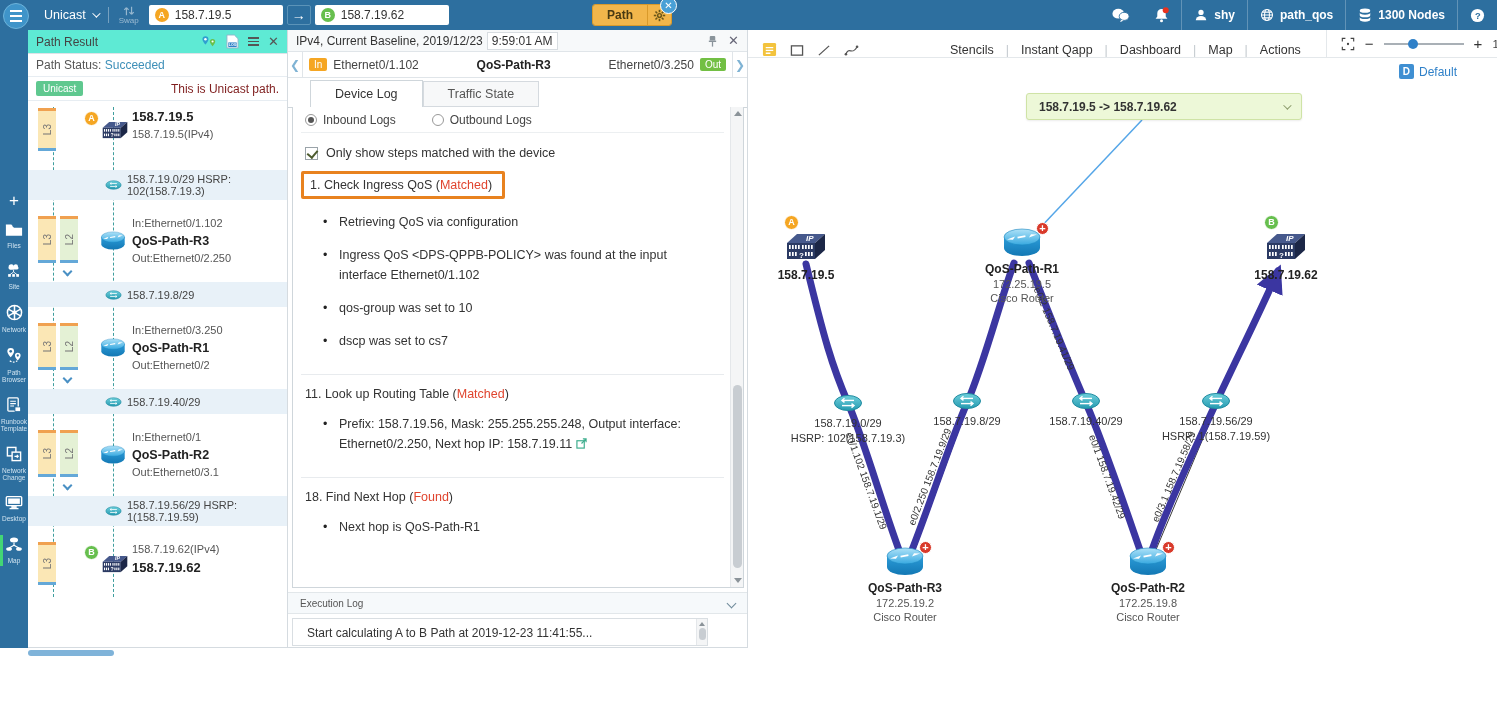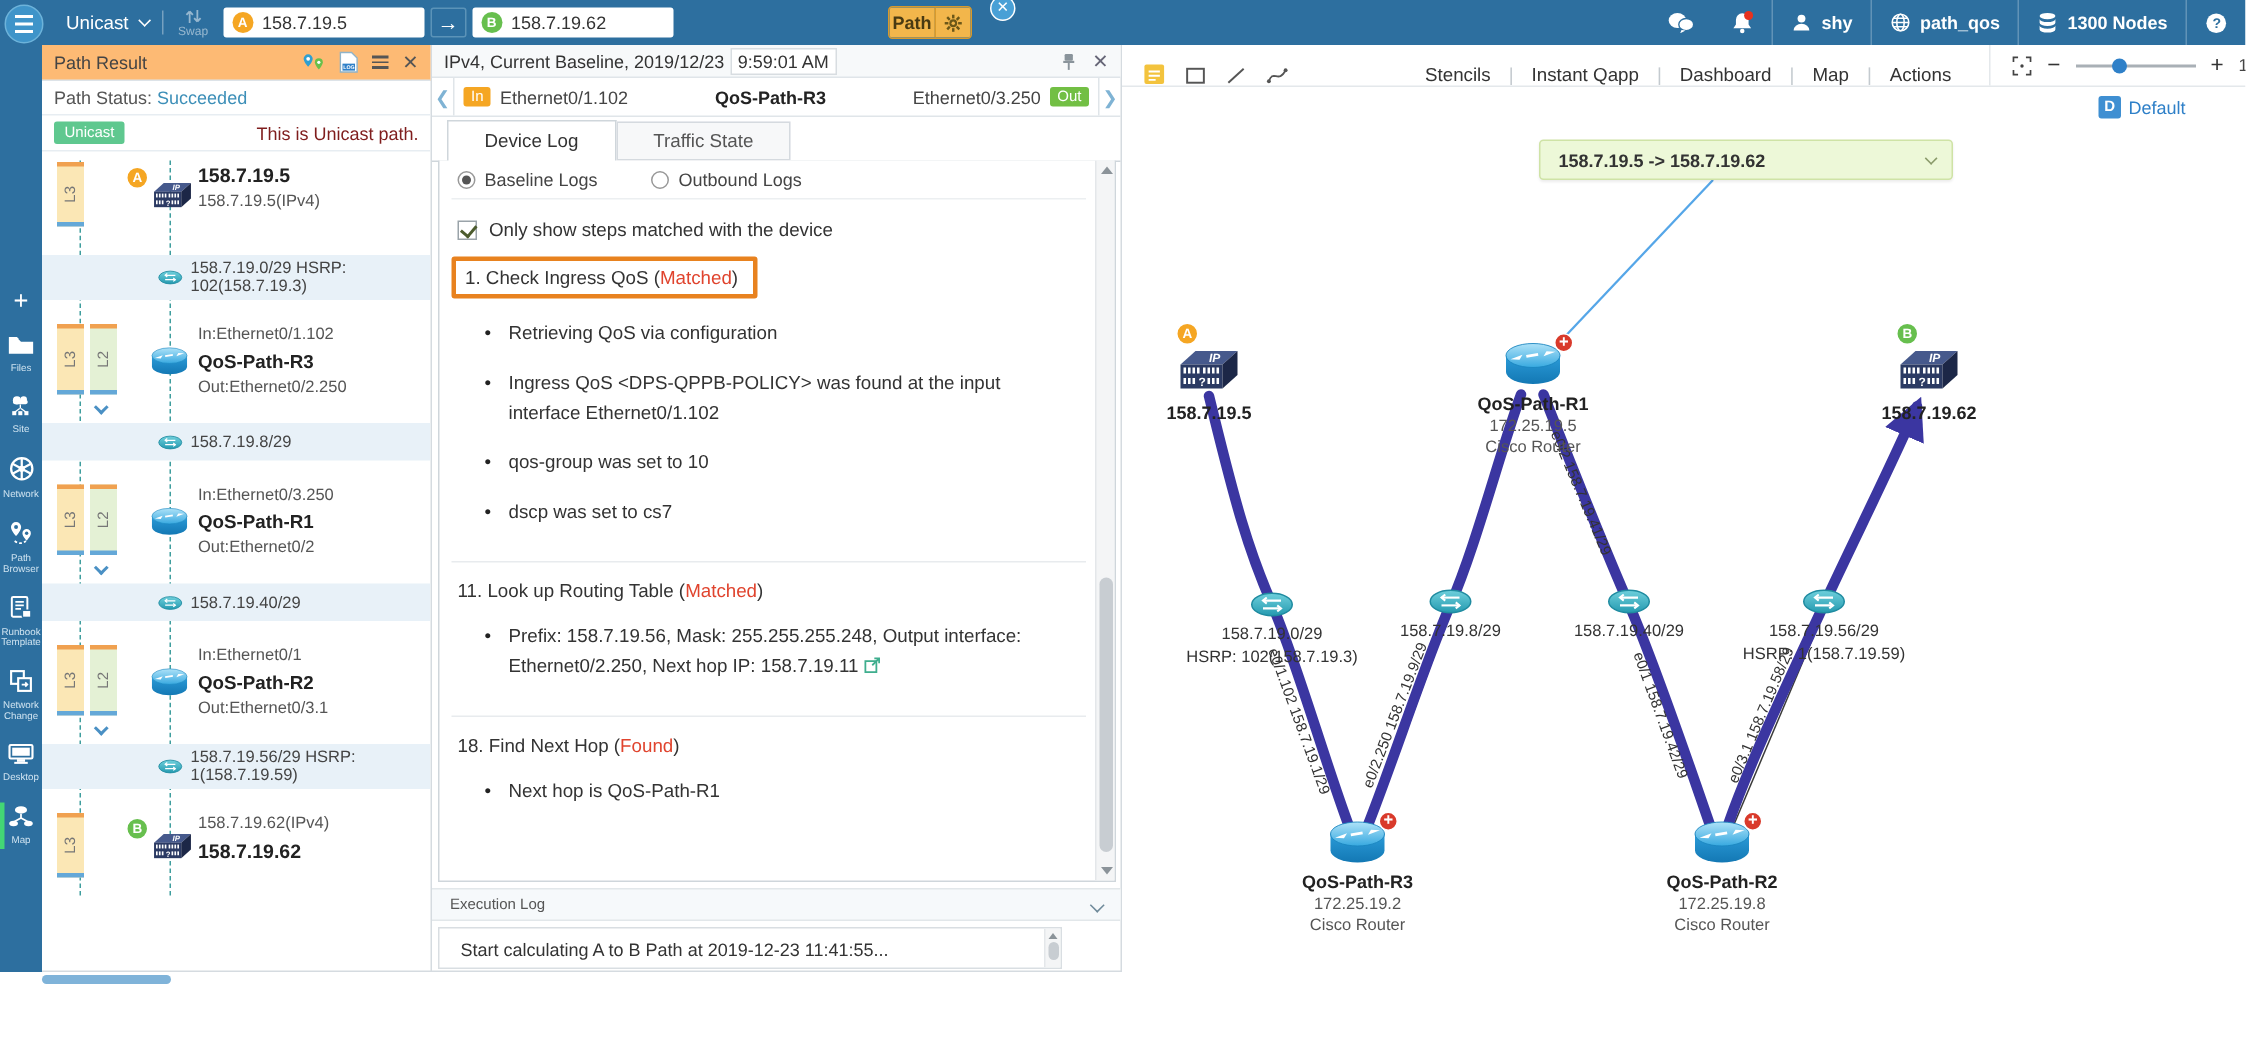--- a/index.html
+++ b/index.html
@@ -13,21 +13,21 @@
   .tb-mode { color:#fff; font-size:12.5px; margin-left:44px; display:flex; align-items:center; gap:6px; cursor:pointer;}
   .chev { width:6px; height:6px; border-right:1.5px solid currentColor; border-bottom:1.5px solid currentColor; display:inline-block; transform:rotate(45deg) translateY(-2px); }
   .tb-sep { width:1px; height:16px; background:rgba(255,255,255,.35); margin:0 10px; }
   .tb-swap { color:rgba(255,255,255,.5); text-align:center; font-size:8px; line-height:8px; margin-right:10px; cursor:pointer;}
   .tb-field { background:#fff; border-radius:2px; height:20px; display:flex; align-items:center; padding:0 6px; gap:6px; }
   .tb-field input { border:none; outline:none; font-size:12px; color:#333; width:100px; font-family:inherit; }
   .ep-badge { width:14px; height:14px; border-radius:50%; color:#fff; font-size:9px; font-weight:bold; display:flex; align-items:center; justify-content:center; flex:none;}
   .ep-a { background:#f5a623; } .ep-b { background:#67bf4e; }
   .tb-arrow { width:24px; height:20px; margin:0 4px; background:#2d6f9f; border:1px solid #5b93b8; border-radius:2px; color:#fff; font-size:14px; line-height:18px; text-align:center; cursor:pointer;}
   .path-group { position:absolute; left:592px; top:4px; height:22px; display:flex; border:1px solid #d99a2b; border-radius:3px; overflow:hidden; }
-  .path-btn { background:#f2b64b; color:#493a12; font-weight:bold; font-size:12px; padding:0 2px; line-height:20px; cursor:pointer; }
+  .path-btn { background:#f2b64b; color:#493a12; font-weight:bold; font-size:12px; padding:0 14px; line-height:20px; cursor:pointer; }
   .path-gear { background:#f2b64b; border-left:1px solid #d99a2b; width:24px; display:flex; align-items:center; justify-content:center; cursor:pointer; }
   .tb-close { position:absolute; left:660px; top:-3px; width:17px; height:17px; background:#49a0d6; border:1px solid #fff; border-radius:50%; color:#fff; font-size:10px; line-height:15px; text-align:center; cursor:pointer; }
   .tb-right { margin-left:auto; display:flex; align-items:center; color:#fff; font-size:12px; font-weight:bold; height:100%; }
   .tb-item { display:flex; align-items:center; gap:6px; padding:0 12px; height:100%; cursor:pointer; }
   .tb-div { width:1px; height:30px; background:rgba(255,255,255,.25); }
   .icn { display:block; }
 
   
   .sidebar { position:absolute; left:0; top:30px; width:28px; height:618px; background:#2d6f9f; z-index:10; padding-top:160px; display:flex; flex-direction:column; align-items:center; gap:7px; }
   .sb-item { width:28px; padding:3px 0 4px; text-align:center; color:#cfe3f0; cursor:pointer; position:relative; }
@@ -35,21 +35,21 @@
   .sb-item.active::before { content:""; position:absolute; left:0; top:2px; bottom:2px; width:3px; background:#43d675; }
   .sb-plus { color:#fff; font-size:17px; line-height:16px; }
 
   
   .panel { position:absolute; top:30px; background:#fff; border-right:1px solid #d5dbe0; border-bottom:1px solid #d5dbe0; }
   .path-panel { left:28px; width:260px; height:618px; }
   .detail-panel { left:288px; width:460px; height:618px; }
   .map-panel { left:748px; width:749px; height:630px; border-right:none; border-bottom:none; }
 
   
-  .pr-header { height:24px; display:flex; align-items:center; padding:0 8px; background:#fdba74; border-bottom:1px solid #dde3e8; gap:9px; }
+  .pr-header { height:24px; display:flex; align-items:center; padding:0 8px; background:#5eead4; border-bottom:1px solid #dde3e8; gap:9px; }
   .pr-title { flex:1; font-size:12px; color:#444; }
   .pr-hicon { cursor:pointer; color:#666; }
   .pr-burger i { display:block; width:11px; height:1.5px; background:#555; margin:2px 0; }
   .pr-x { font-size:13px; color:#555; line-height:12px; }
   .pr-status { height:23px; line-height:23px; padding:0 8px; font-size:12px; color:#555; border-bottom:1px solid #e7edf2; }
   .pr-status b { color:#3d8fb8; font-weight:normal; }
   .pr-cast { height:24px; display:flex; align-items:center; padding:0 8px; border-bottom:1px solid #e7edf2; }
   .cast-badge { background:#5fc88f; color:#fff; font-size:10px; padding:2px 7px; border-radius:2px; }
   .cast-note { margin-left:auto; font-size:12px; color:#7f1d1d; }
   .pr-tree { position:relative; height:520px; overflow:hidden; }
@@ -78,21 +78,21 @@
   .dt-nav { height:26px; border-bottom:1px solid #e0e5e9; display:flex; align-items:center; }
   .dt-nav-arrow { width:15px; align-self:stretch; display:flex; align-items:center; justify-content:center; color:#7fb3d4; font-size:12px; cursor:pointer; }
   .dt-nav-arrow.l { border-right:1px solid #e0e5e9; } .dt-nav-arrow.r { border-left:1px solid #e0e5e9; margin-left:0; }
   .io-badge { font-size:10px; color:#fff; border-radius:2px; padding:1px 5px; margin:0 6px; }
   .io-in { background:#f5a623; } .io-out { background:#72bf44; }
   .dt-if { font-size:12px; color:#444; }
   .dt-dev { flex:1; text-align:center; font-weight:bold; font-size:12px; color:#222; }
   .dt-if.r { margin-left:auto; }
   .tabbar { height:30px; border-bottom:1px solid #cfd6db; position:relative; padding:4px 0 0 10px; display:flex; align-items:flex-end; }
   .tab { font-size:12.5px; padding:5px 24px; border:1px solid #d5dadf; background:#f7f8f9; color:#555; cursor:pointer; }
-  .tab.active { background:#fff; border-color:#cfd6db; border-bottom:1px solid #fff; margin-bottom:-1px; color:#333; padding:6px 24px; }
+  .tab.active { background:#fff; border-color:#cfd6db; border-bottom:1px solid #fff; margin-bottom:-1px; color:#333; padding:6px 24px;margin-left:12px; }
   .dl-box { position:absolute; left:4px; top:77px; width:452px; height:481px; border:1px solid #cfd6db; border-top:none; background:#fff; overflow:hidden; }
   .dl-inner { position:absolute; inset:0 13px 0 0; overflow:hidden; padding:0 6px 0 8px; }
   .radio-row { height:26px; display:flex; align-items:center; gap:36px; border-bottom:1px solid #eceff1; padding-left:4px; font-size:12px; color:#444; }
   .radio-opt { display:flex; align-items:center; gap:6px; cursor:pointer; }
   .rdot { width:12px; height:12px; border:1px solid #999; border-radius:50%; background:#fff; position:relative; flex:none; }
   .rdot.sel::after { content:""; position:absolute; inset:2px; background:#555; border-radius:50%; }
   .chk-row { display:flex; align-items:center; gap:8px; margin:13px 0 4px 4px; font-size:12.5px; color:#333; cursor:pointer; }
   .chkbox { width:13px; height:13px; border:1px solid #9aa3a9; background:#fff; position:relative; flex:none; }
   .chkbox::after { content:""; position:absolute; left:3px; top:0px; width:5px; height:8px; border-right:2px solid #4c5b2e; border-bottom:2px solid #4c5b2e; transform:rotate(40deg); }
   .sec { padding:2px 2px 10px; }
@@ -530,21 +530,21 @@
   </div>
   <div class="tabbar">
     <span class="tab active">Device Log</span>
     <span class="tab">Traffic State</span>
   </div>
   <div class="dl-box">
     <div class="dl-inner">
       <div class="radio-row">
           <span class="radio-opt">
             <span class="rdot sel"></span>
-            <span>Baseline Logs</span>
+            <span>Inbound Logs</span>
           </span>
           <span class="radio-opt">
             <span class="rdot"></span>
             <span>Outbound Logs</span>
           </span>
         </div>
       <div class="chk-row">
         <span class="chkbox"></span>
         <span>Only show steps matched with the device</span>
       </div>

